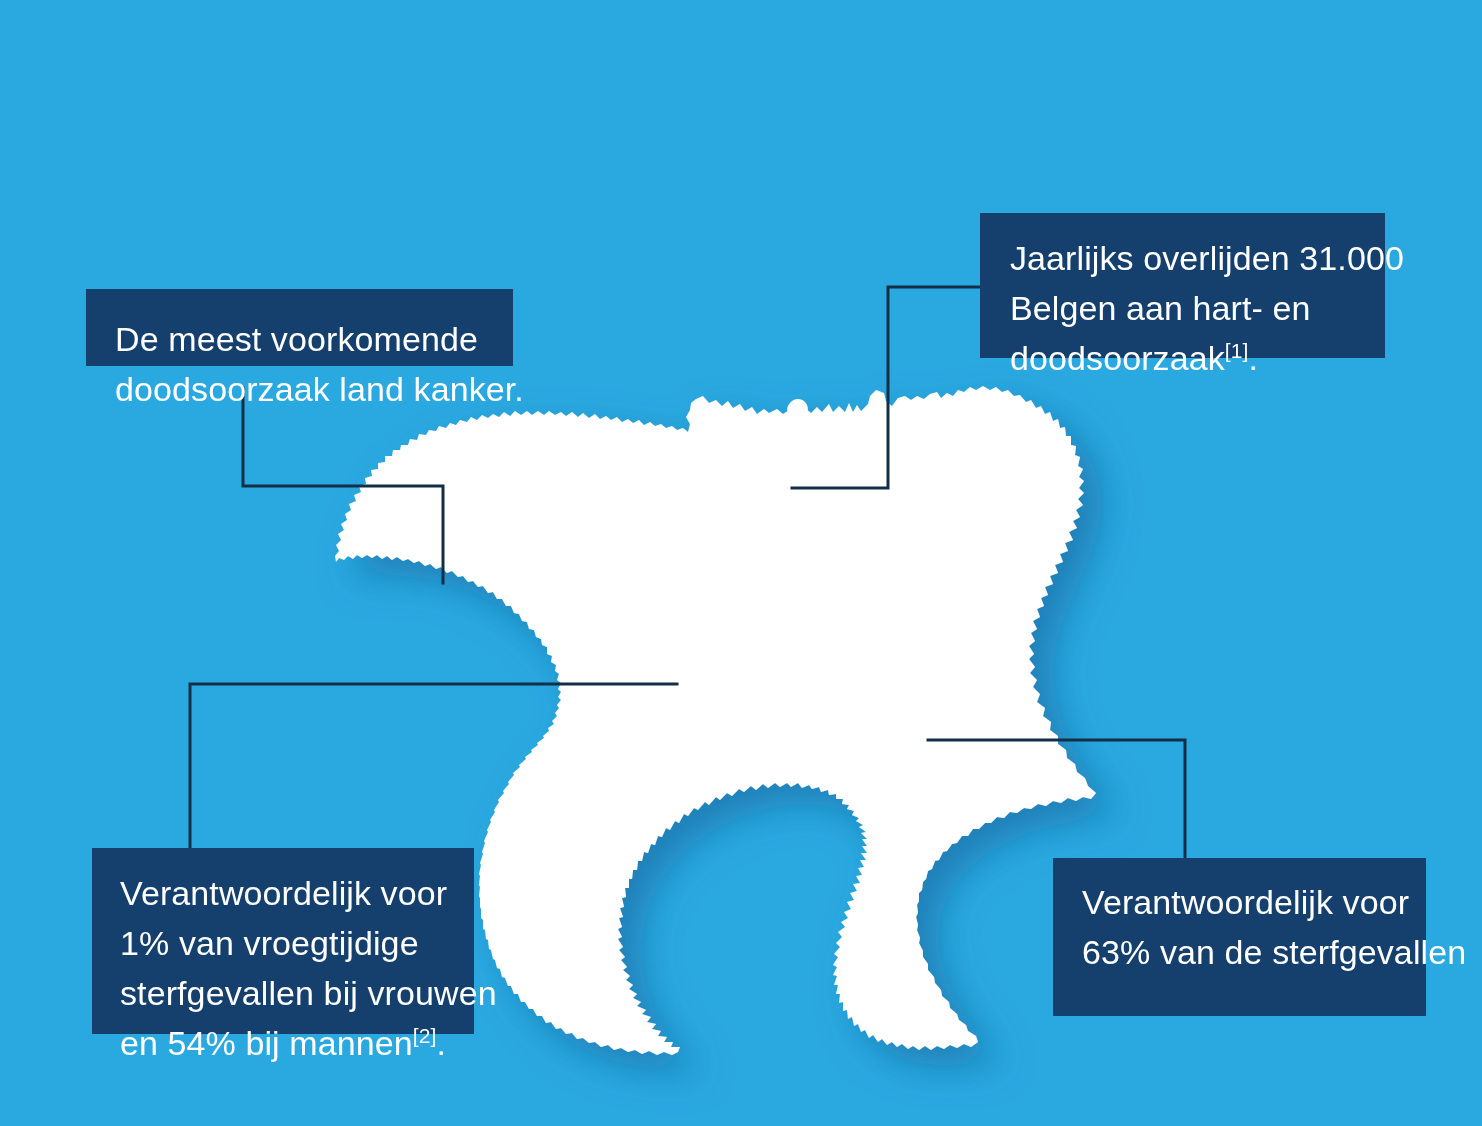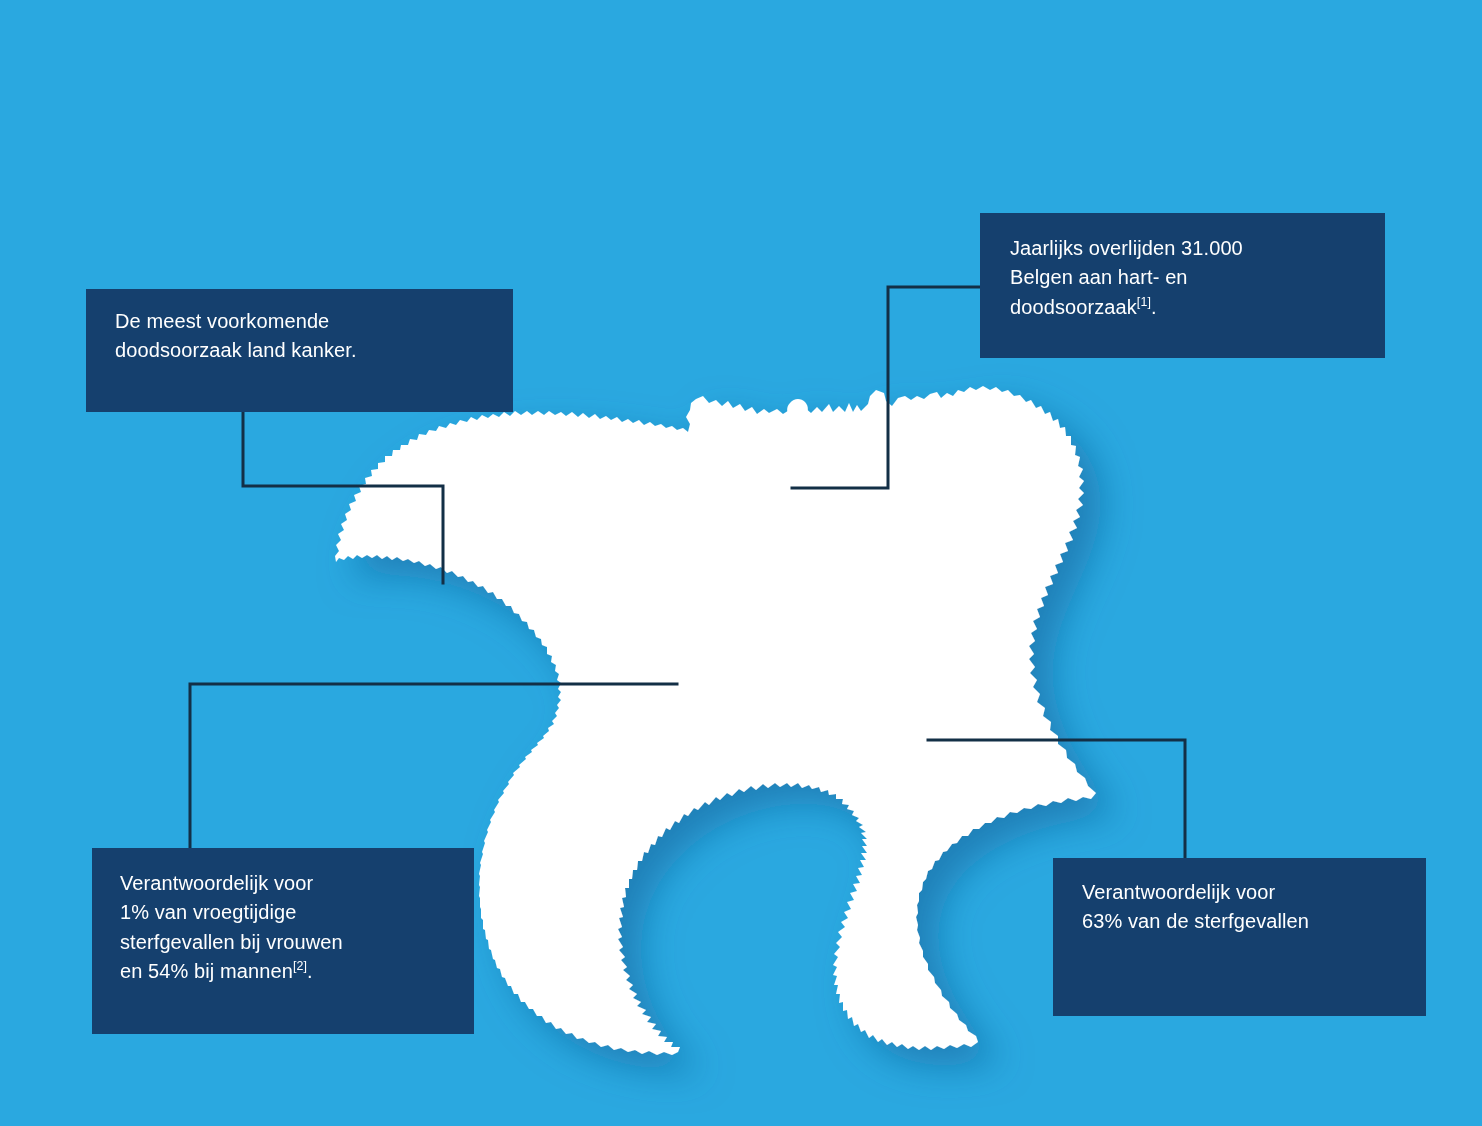--- a/index.html
+++ b/index.html
@@ -57,41 +57,41 @@
     height: 1126px;
     pointer-events: none;
   }
 
   
   .callout {
     position: absolute;
     background: #15406e;
     color: #ffffff;
     box-sizing: border-box;
-    font-size: 20px;
+    font-size: 34px;
     line-height: 1.47;
     letter-spacing: 0.1px;
     font-weight: 400;
   }
   .callout .line { display: block; white-space: nowrap; }
   .callout sup {
     font-size: 0.62em;
     vertical-align: super;
     line-height: 0;
   }
 
   #callout-annual-deaths {
     left: 980px; top: 213px;
     width: 405px; height: 145px;
     padding: 21px 0 0 30px;
   }
   #callout-leading-cause {
     left: 86px; top: 289px;
-    width: 427px; height: 123px;
-    padding: 18px 0 0 29px;
+    width: 427px; height: 77px;
+    padding: 26px 0 0 29px;
   }
   #callout-premature-deaths {
     left: 92px; top: 848px;
     width: 382px; height: 186px;
     padding: 21px 0 0 28px;
   }
   #callout-share-deaths {
     left: 1053px; top: 858px;
     width: 373px; height: 158px;
     padding: 20px 0 0 29px;

